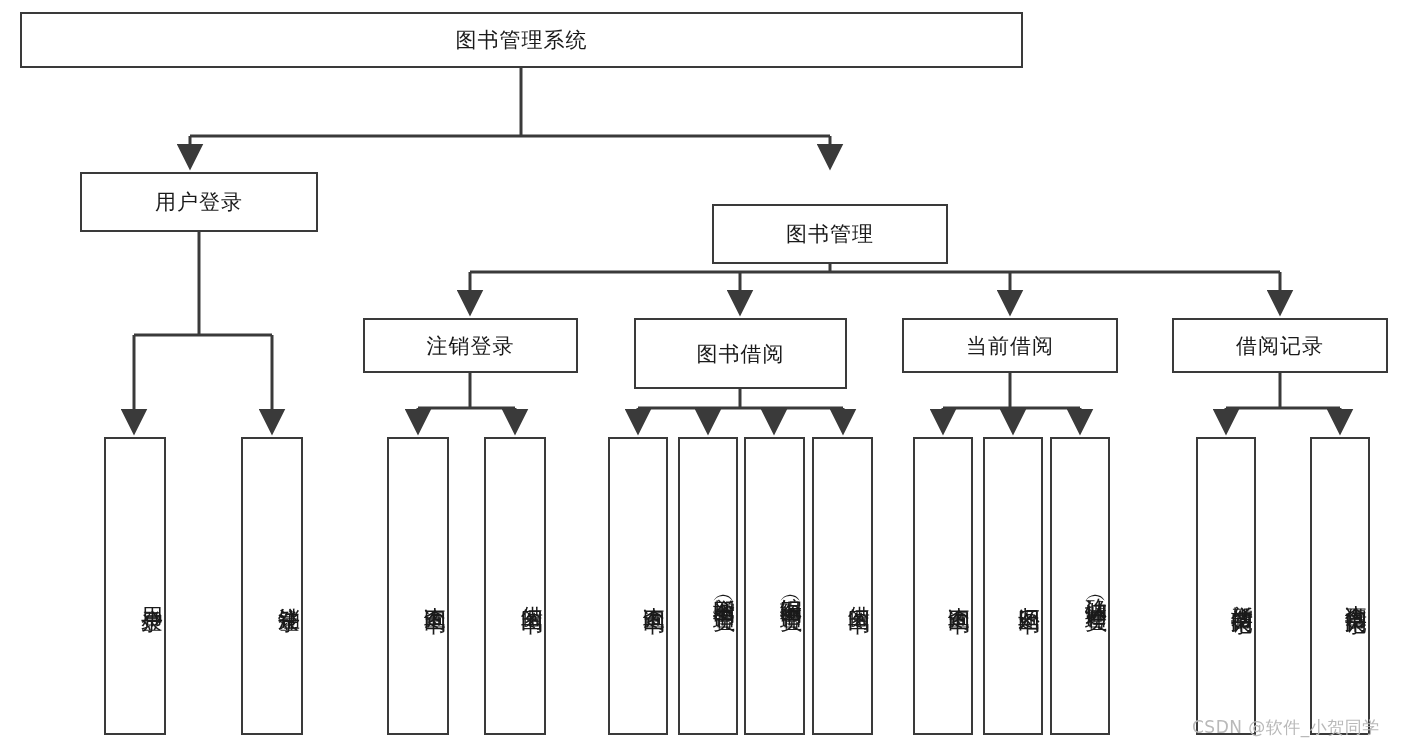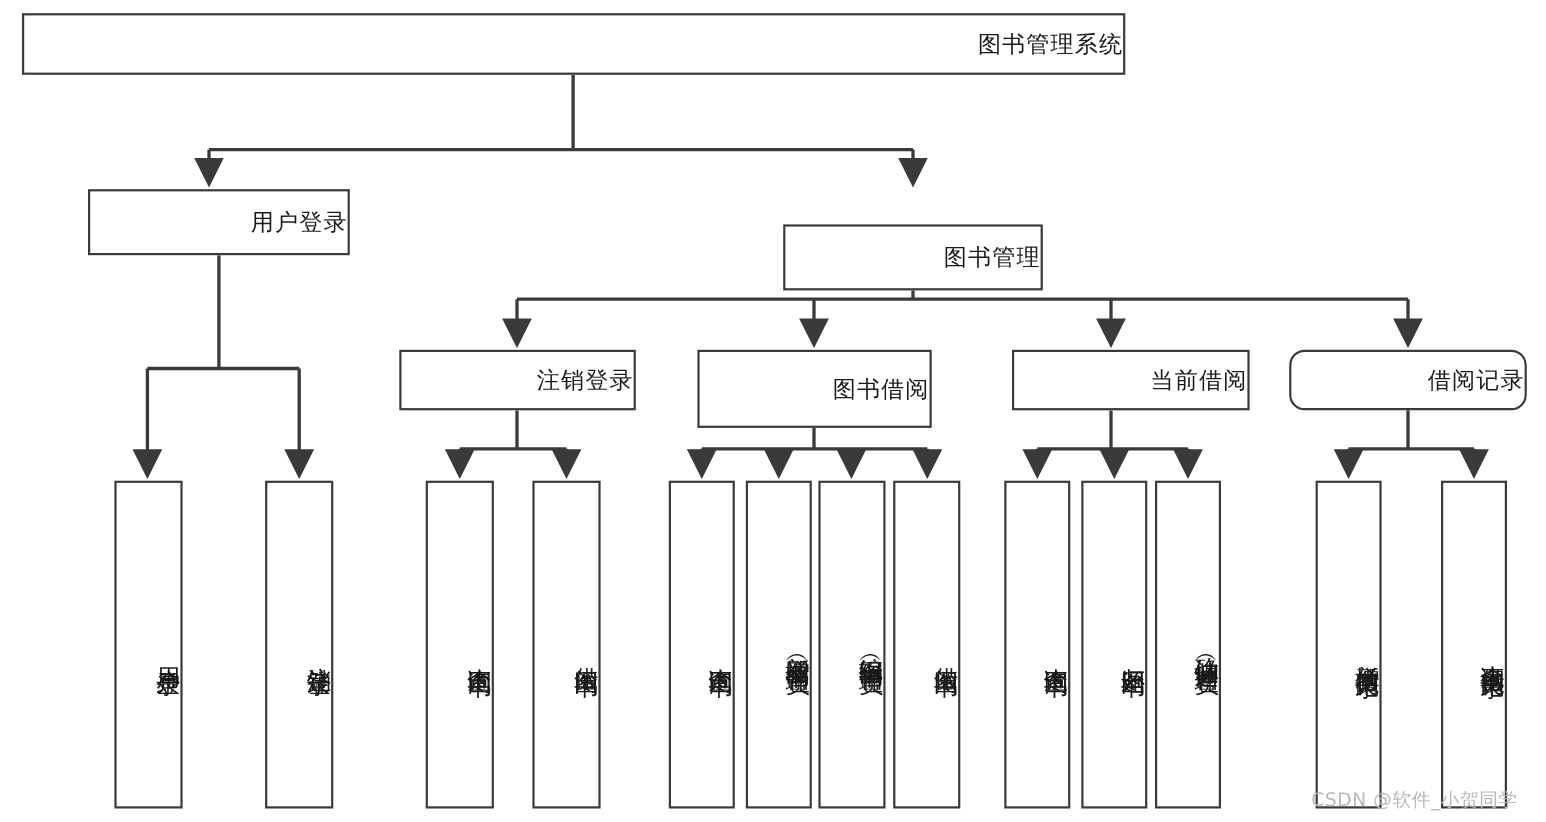--- a/index.html
+++ b/index.html
@@ -24,21 +24,21 @@
     width: 1405px;
     height: 747px;
   }
   .node {
     position: absolute;
     box-sizing: border-box;
     background: #ffffff;
     border: 2px solid #3a3a3a;
     display: flex;
     align-items: center;
-    justify-content: flex-end;
+    justify-content: center;
     color: #1a1a1a;
   }
   .node.h {
     font-size: 21px;
     letter-spacing: 1px;
   }
   .node.v {
     writing-mode: vertical-rl;
     text-orientation: upright;
     font-size: 22px;
@@ -146,24 +146,24 @@
   <div class="node h" style="left: 712px; top: 172px; width: 236px; height: 60px; margin-top: 32px;">
     <span>图书管理</span>
   </div>
 
   <div class="node h" style="left: 363px; top: 318px; width: 215px; height: 55px;">
     <span>注销登录</span>
   </div>
   <div class="node h" style="left: 634px; top: 318px; width: 213px; height: 71px;">
     <span>图书借阅</span>
   </div>
-  <div class="node h" style="left: 902px; top: 318px; width: 216px; height: 55px; margin-left: 18px;">
+  <div class="node h" style="left: 902px; top: 318px; width: 216px; height: 55px;">
     <span>当前借阅</span>
   </div>
-  <div class="node h" style="left: 1172px; top: 318px; width: 216px; height: 55px; border-radius: 14px;">
+  <div class="node h" style="left: 1172px; top: 318px; width: 216px; height: 55px;">
     <span>借阅记录</span>
   </div>
 
   <div class="node v" style="left: 104px; top: 437px; width: 62px; height: 298px;">
     <span class="vtext">用户登录</span>
   </div>
   <div class="node v" style="left: 241px; top: 437px; width: 62px; height: 298px;">
     <span class="vtext">注销登录</span>
   </div>
   <div class="node v" style="left: 387px; top: 437px; width: 62px; height: 298px;">

